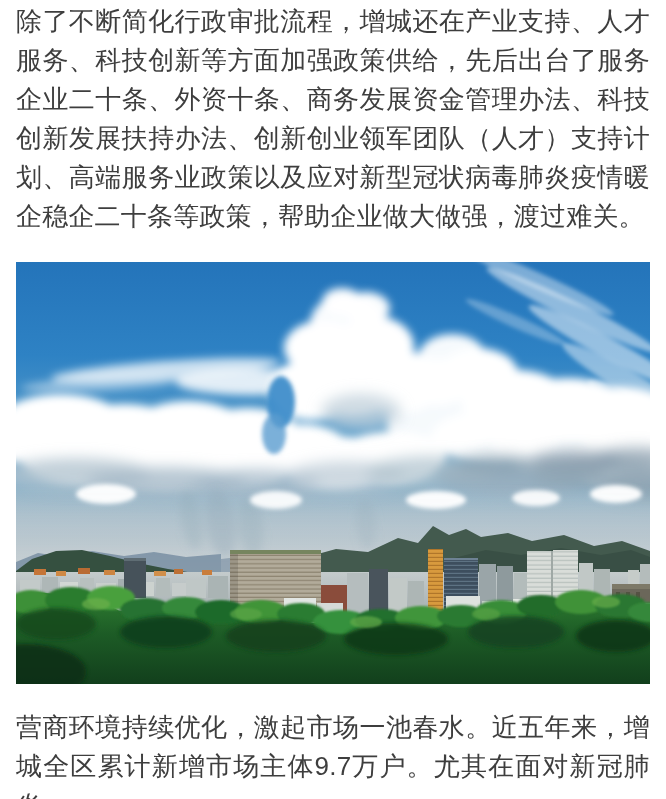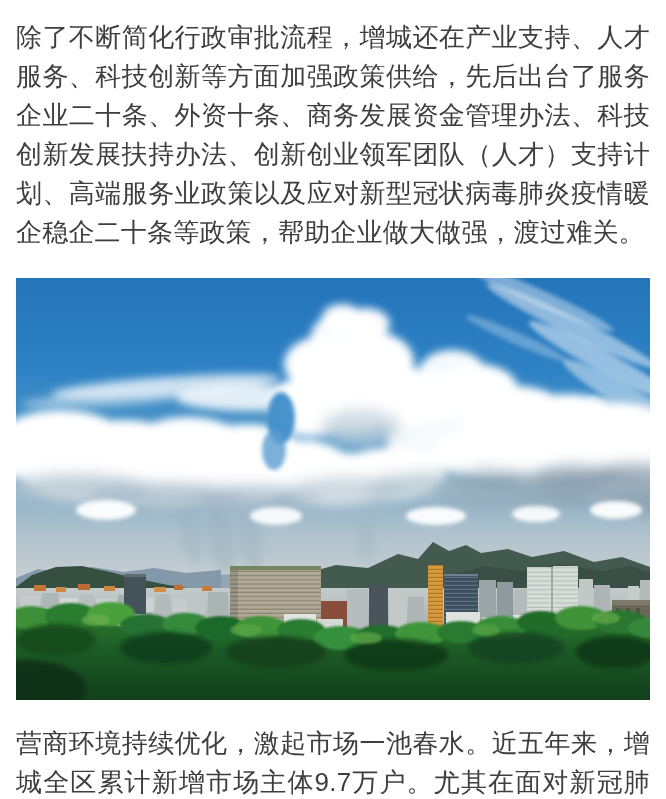--- a/index.html
+++ b/index.html
@@ -15,21 +15,21 @@
   .para{
     margin:0;
     font-size:26px;
     line-height:39px;
     color:#3e3e3e;
     text-align:justify;
     text-justify:inter-ideograph;
     letter-spacing:0.2px;
     word-break:break-all;
   }
-  .para-1{padding-top:18px;}
+  .para-1{padding-top:2px;}
   .photo-figure{
     margin:26px 0 0 0;
     width:634px;height:422px;
     overflow:hidden;
     line-height:0;
   }
   .photo-figure svg{display:block;}
   .para-2{margin-top:24px;}
 </style>
 </head>

